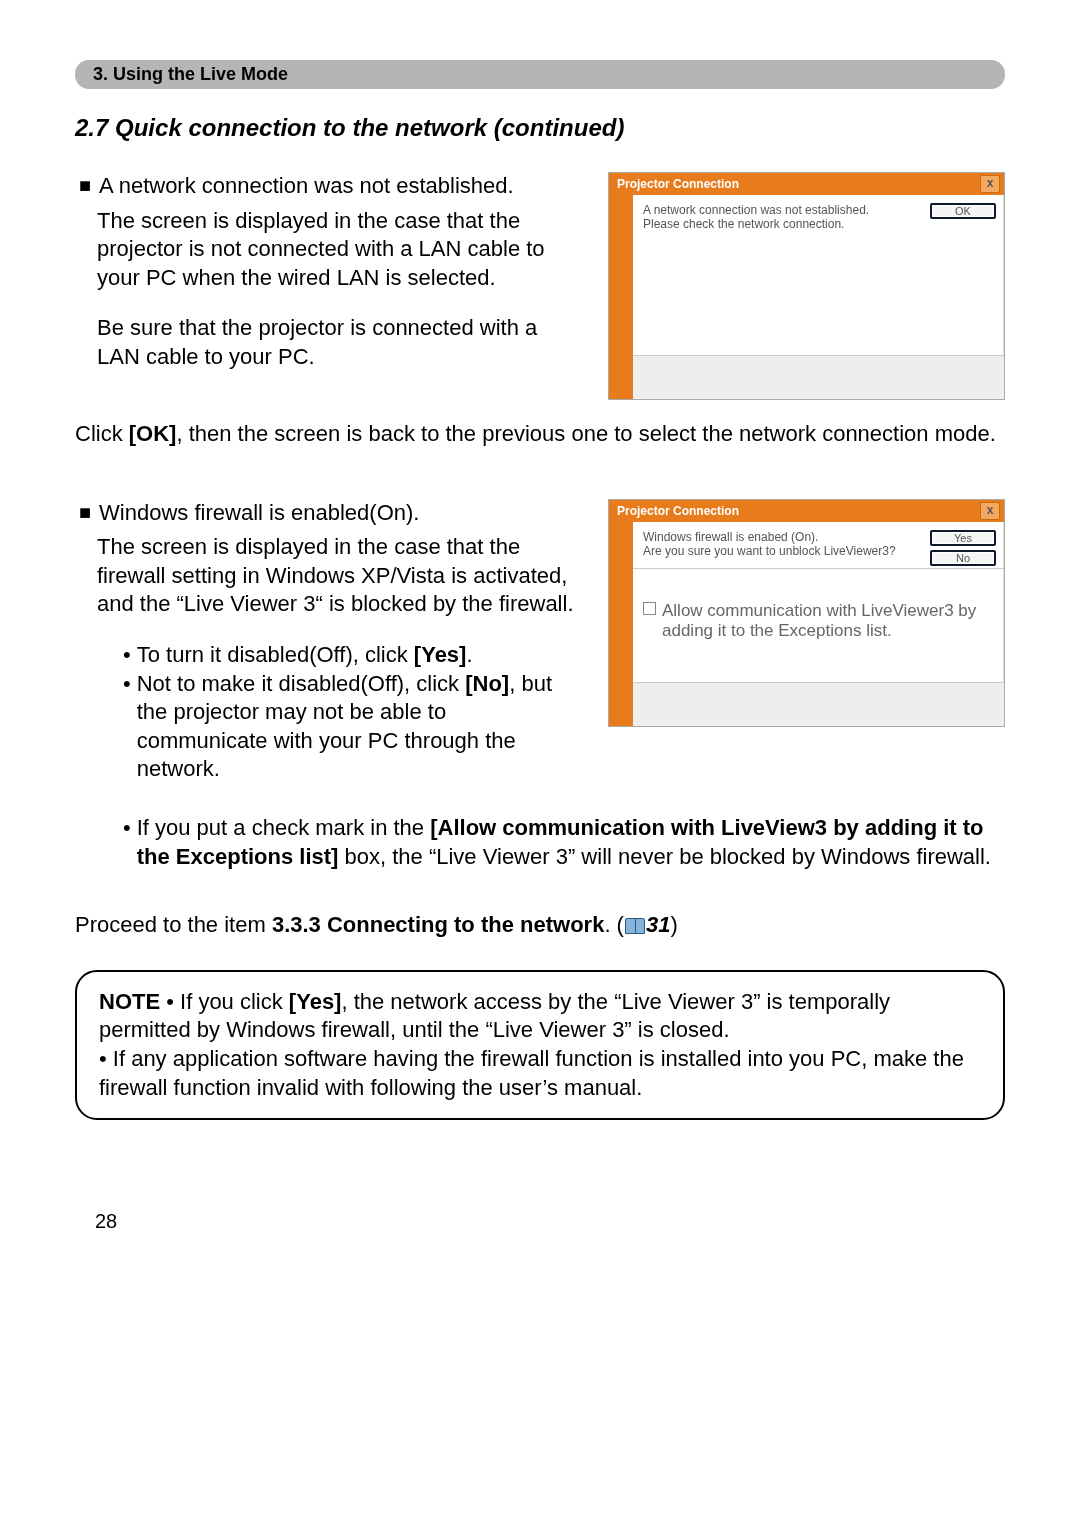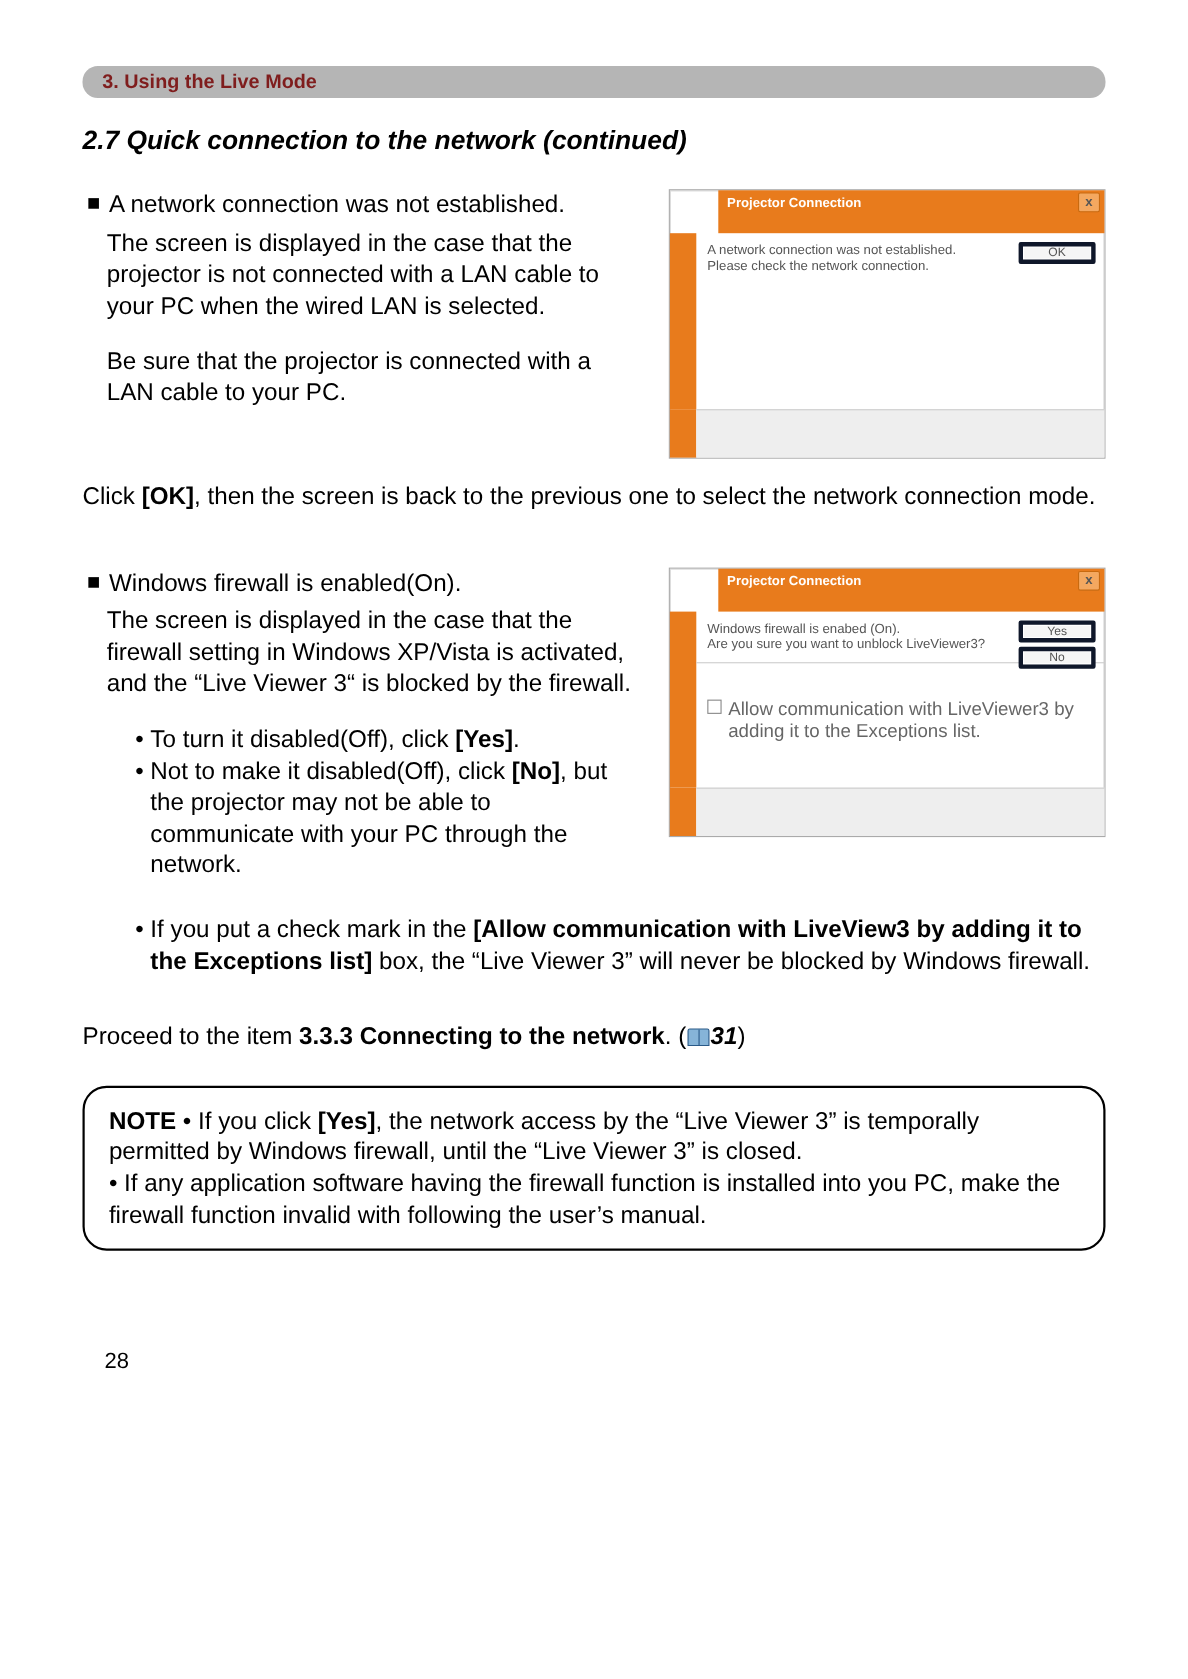--- a/index.html
+++ b/index.html
@@ -8,21 +8,21 @@
     background: #fff;
     font-family: Arial, Helvetica, sans-serif;
     color: #000;
     width: 1080px;
   }
   .page {
     padding: 60px 75px 50px 75px;
   }
   .section-header {
     background: #b5b5b5;
-    color: #7f1d1d;
+    color: #000000;
     border-radius: 14px;
     padding: 4px 18px;
     font-size: 18px;
     font-weight: bold;
     margin-bottom: 25px;
   }
   .subsection-title {
     font-size: 24px;
     font-weight: bold;
     font-style: italic;
@@ -88,23 +88,22 @@
     width: 395px;
     box-shadow: 0 0 0 1px #ddd inset;
   }
   .dialog .titlebar {
     background: #e87b1c;
     color: #fff;
     font-weight: bold;
     display: flex;
     justify-content: space-between;
     align-items: center;
-    padding: 2px 4px 19px 8px;
+    padding: 2px 4px 2px 8px;
     font-size: 12px;
-    margin-left: 44px;
   }
   .dialog .titlebar .close {
     background: #f4a860;
     color: #555;
     width: 18px;
     height: 16px;
     text-align: center;
     line-height: 14px;
     border: 1px solid #c86a10;
     border-radius: 2px;
@@ -137,21 +136,21 @@
     background: #eee;
     border-top: 1px solid #ccc;
   }
   .dlg-btn {
     display: inline-block;
     width: 62px;
     text-align: center;
     font-size: 11px;
     color: #555;
     background: #f5f5f5;
-    border: 4px solid #0f172a;
+    border: 2px solid #0f172a;
     border-radius: 2px;
     padding: 0 0;
     margin: 2px 0;
     box-shadow: inset 0 0 0 1px #fff;
   }
   .dlg-btns-right {
     position: absolute;
     right: 8px;
     top: 6px;
     display: flex;

